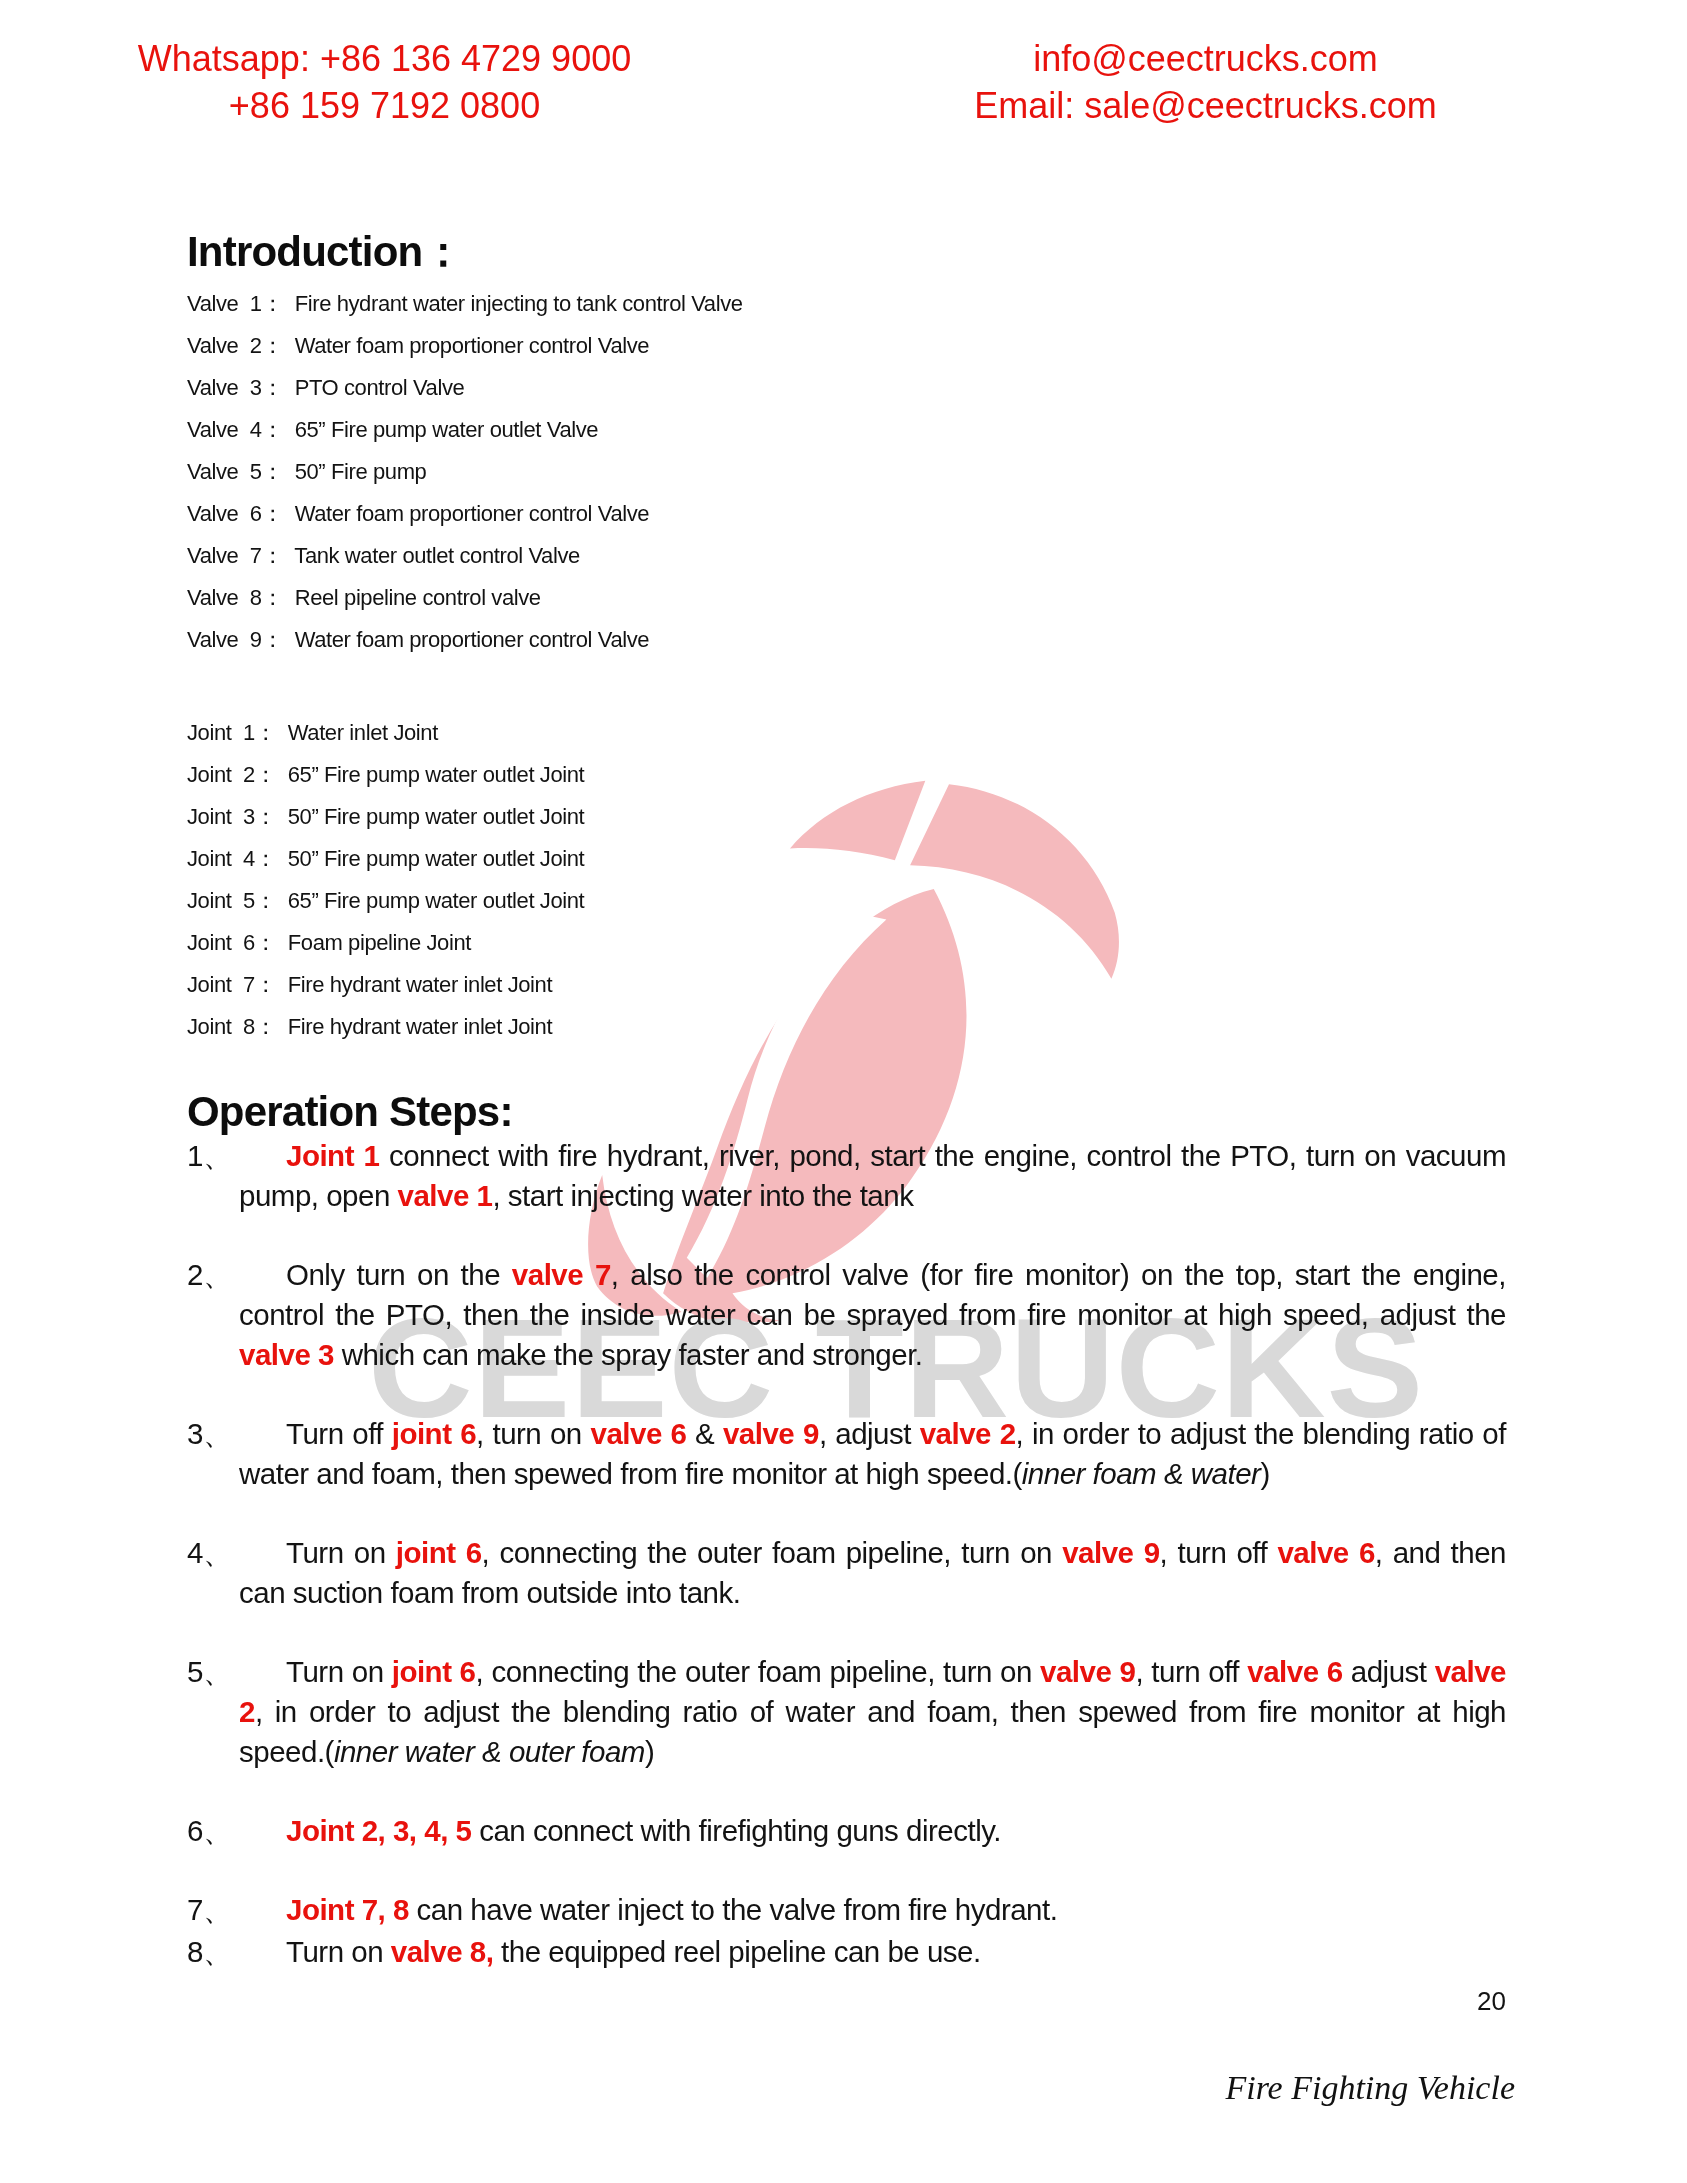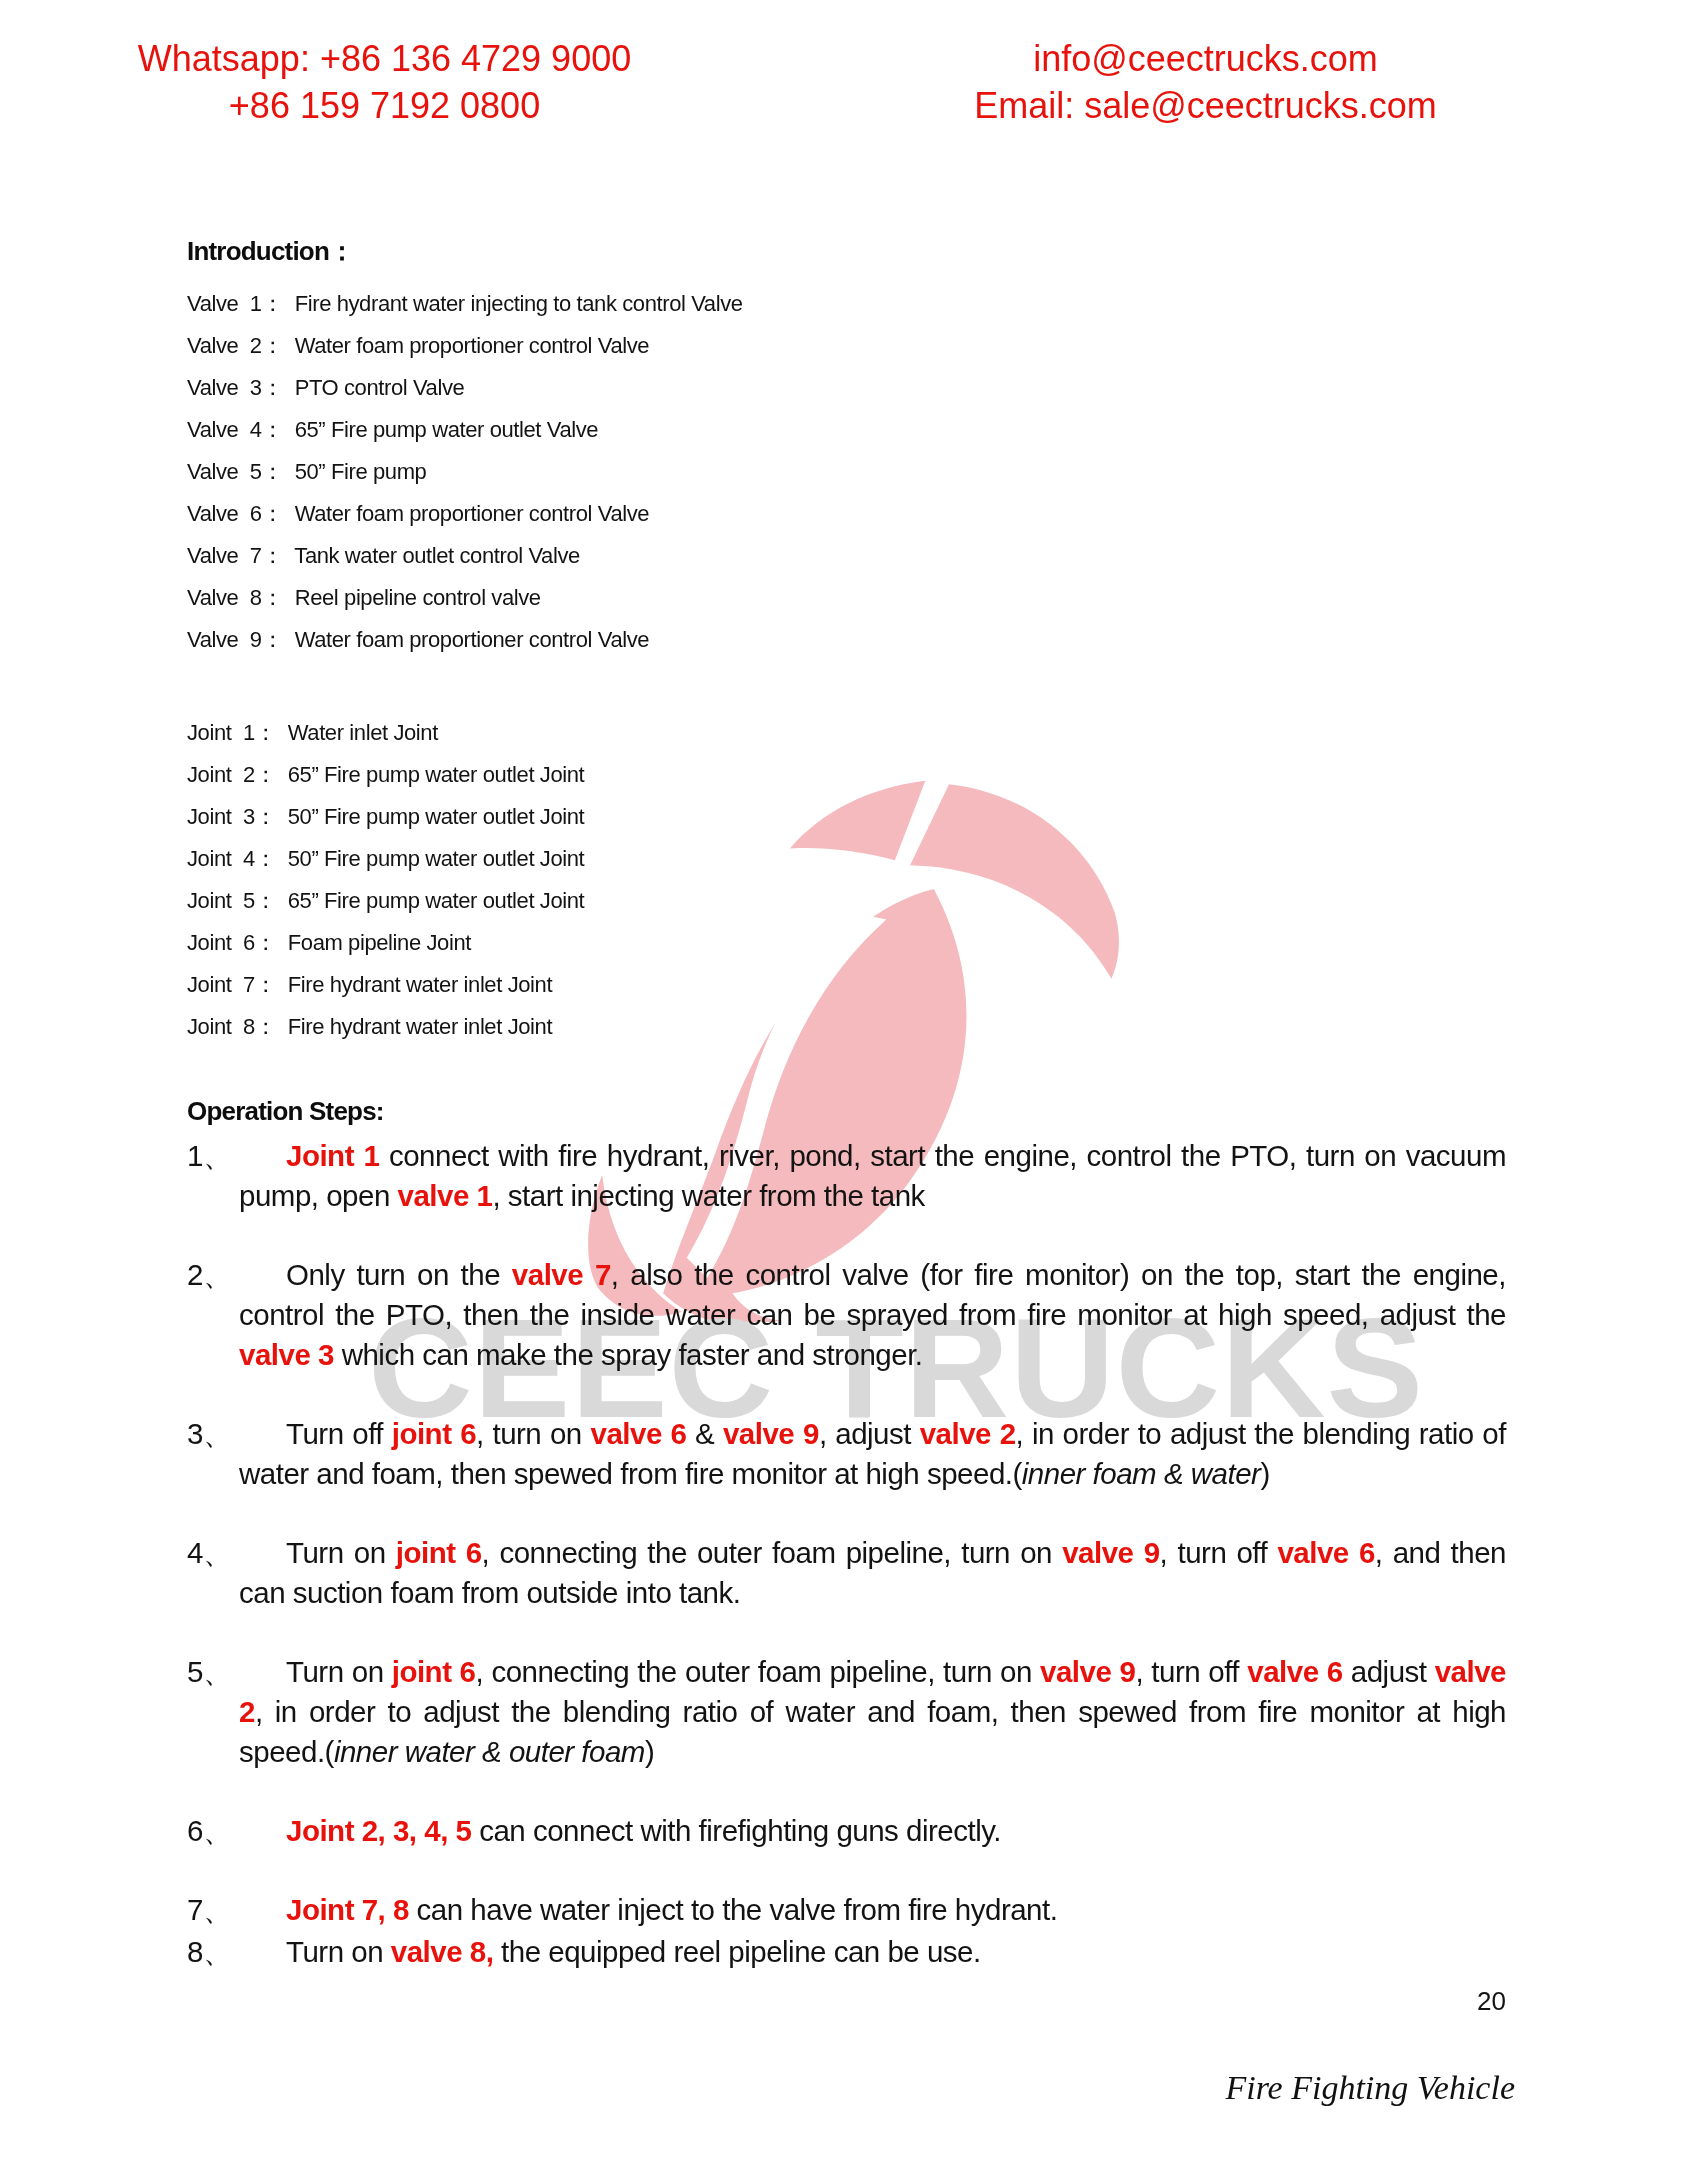--- a/index.html
+++ b/index.html
@@ -28,21 +28,21 @@
     transform-origin:left top;
   }
   
   .header { position:absolute; top:35px; left:0; width:1687px; z-index:1; }
   .hdr-block { position:absolute; text-align:center; color:var(--red,#e8120d); font-size:36px; line-height:47px; }
   .hdr-left  { left:0px;   width:769px; }
   .hdr-right { left:944px; width:523px; }
   
   .content { position:absolute; left:187px; top:228px; width:1319px; z-index:1; }
   .section-heading {
-    font-size:26px; font-weight:bold; line-height:47px;
+    font-size:42px; font-weight:bold; line-height:47px;
     letter-spacing:-0.8px; margin:0; color:#0d0d0d;
   }
   .list { margin-top:8.4px; }
   .list-item {
     font-size:22px; line-height:42px;
     letter-spacing:-0.4px;
     white-space:pre-wrap;
   }
   .list-gap { height:42px; }
   .ops-heading { margin-top:40px; }
@@ -129,21 +129,21 @@
       <div class="list-item">Joint  4：  50” Fire pump water outlet Joint</div>
       <div class="list-item">Joint  5：  65” Fire pump water outlet Joint</div>
       <div class="list-item">Joint  6：  Foam pipeline Joint</div>
       <div class="list-item">Joint  7：  Fire hydrant water inlet Joint</div>
       <div class="list-item">Joint  8：  Fire hydrant water inlet Joint</div>
     </div>
 
   <div class="section-heading ops-heading">Operation Steps:</div>
   <div class="steps" id="steps">
       <div class="step">
-    <span class="step-num">1、</span><span class="step-text"><span class="seg-red">Joint 1</span><span> connect with fire hydrant, river, pond, start the engine, control the PTO, turn on vacuum pump, open </span><span class="seg-red">valve 1</span><span>, start injecting water from the tank</span></span>
+    <span class="step-num">1、</span><span class="step-text"><span class="seg-red">Joint 1</span><span> connect with fire hydrant, river, pond, start the engine, control the PTO, turn on vacuum pump, open </span><span class="seg-red">valve 1</span><span>, start injecting water into the tank</span></span>
   </div>
       <div class="step">
     <span class="step-num">2、</span><span class="step-text"><span>Only turn on the </span><span class="seg-red">valve 7</span><span>, also the control valve (for fire monitor) on the top, start the engine, control the PTO, then the inside water can be sprayed from fire monitor at high speed, adjust the </span><span class="seg-red">valve 3</span><span> which can make the spray faster and stronger.</span></span>
   </div>
       <div class="step">
     <span class="step-num">3、</span><span class="step-text"><span>Turn off </span><span class="seg-red">joint 6</span><span>, turn on </span><span class="seg-red">valve 6</span><span> &amp; </span><span class="seg-red">valve 9</span><span>, adjust </span><span class="seg-red">valve 2</span><span>, in order to adjust the blending ratio of water and foam, then spewed from fire monitor at high speed.(</span><span class="seg-italic">inner foam &amp; water</span><span>)</span></span>
   </div>
       <div class="step">
     <span class="step-num">4、</span><span class="step-text"><span>Turn on </span><span class="seg-red">joint 6</span><span>, connecting the outer foam pipeline, turn on </span><span class="seg-red">valve 9</span><span>, turn off </span><span class="seg-red">valve 6</span><span>, and then can suction foam from outside into tank.</span></span>
   </div>

